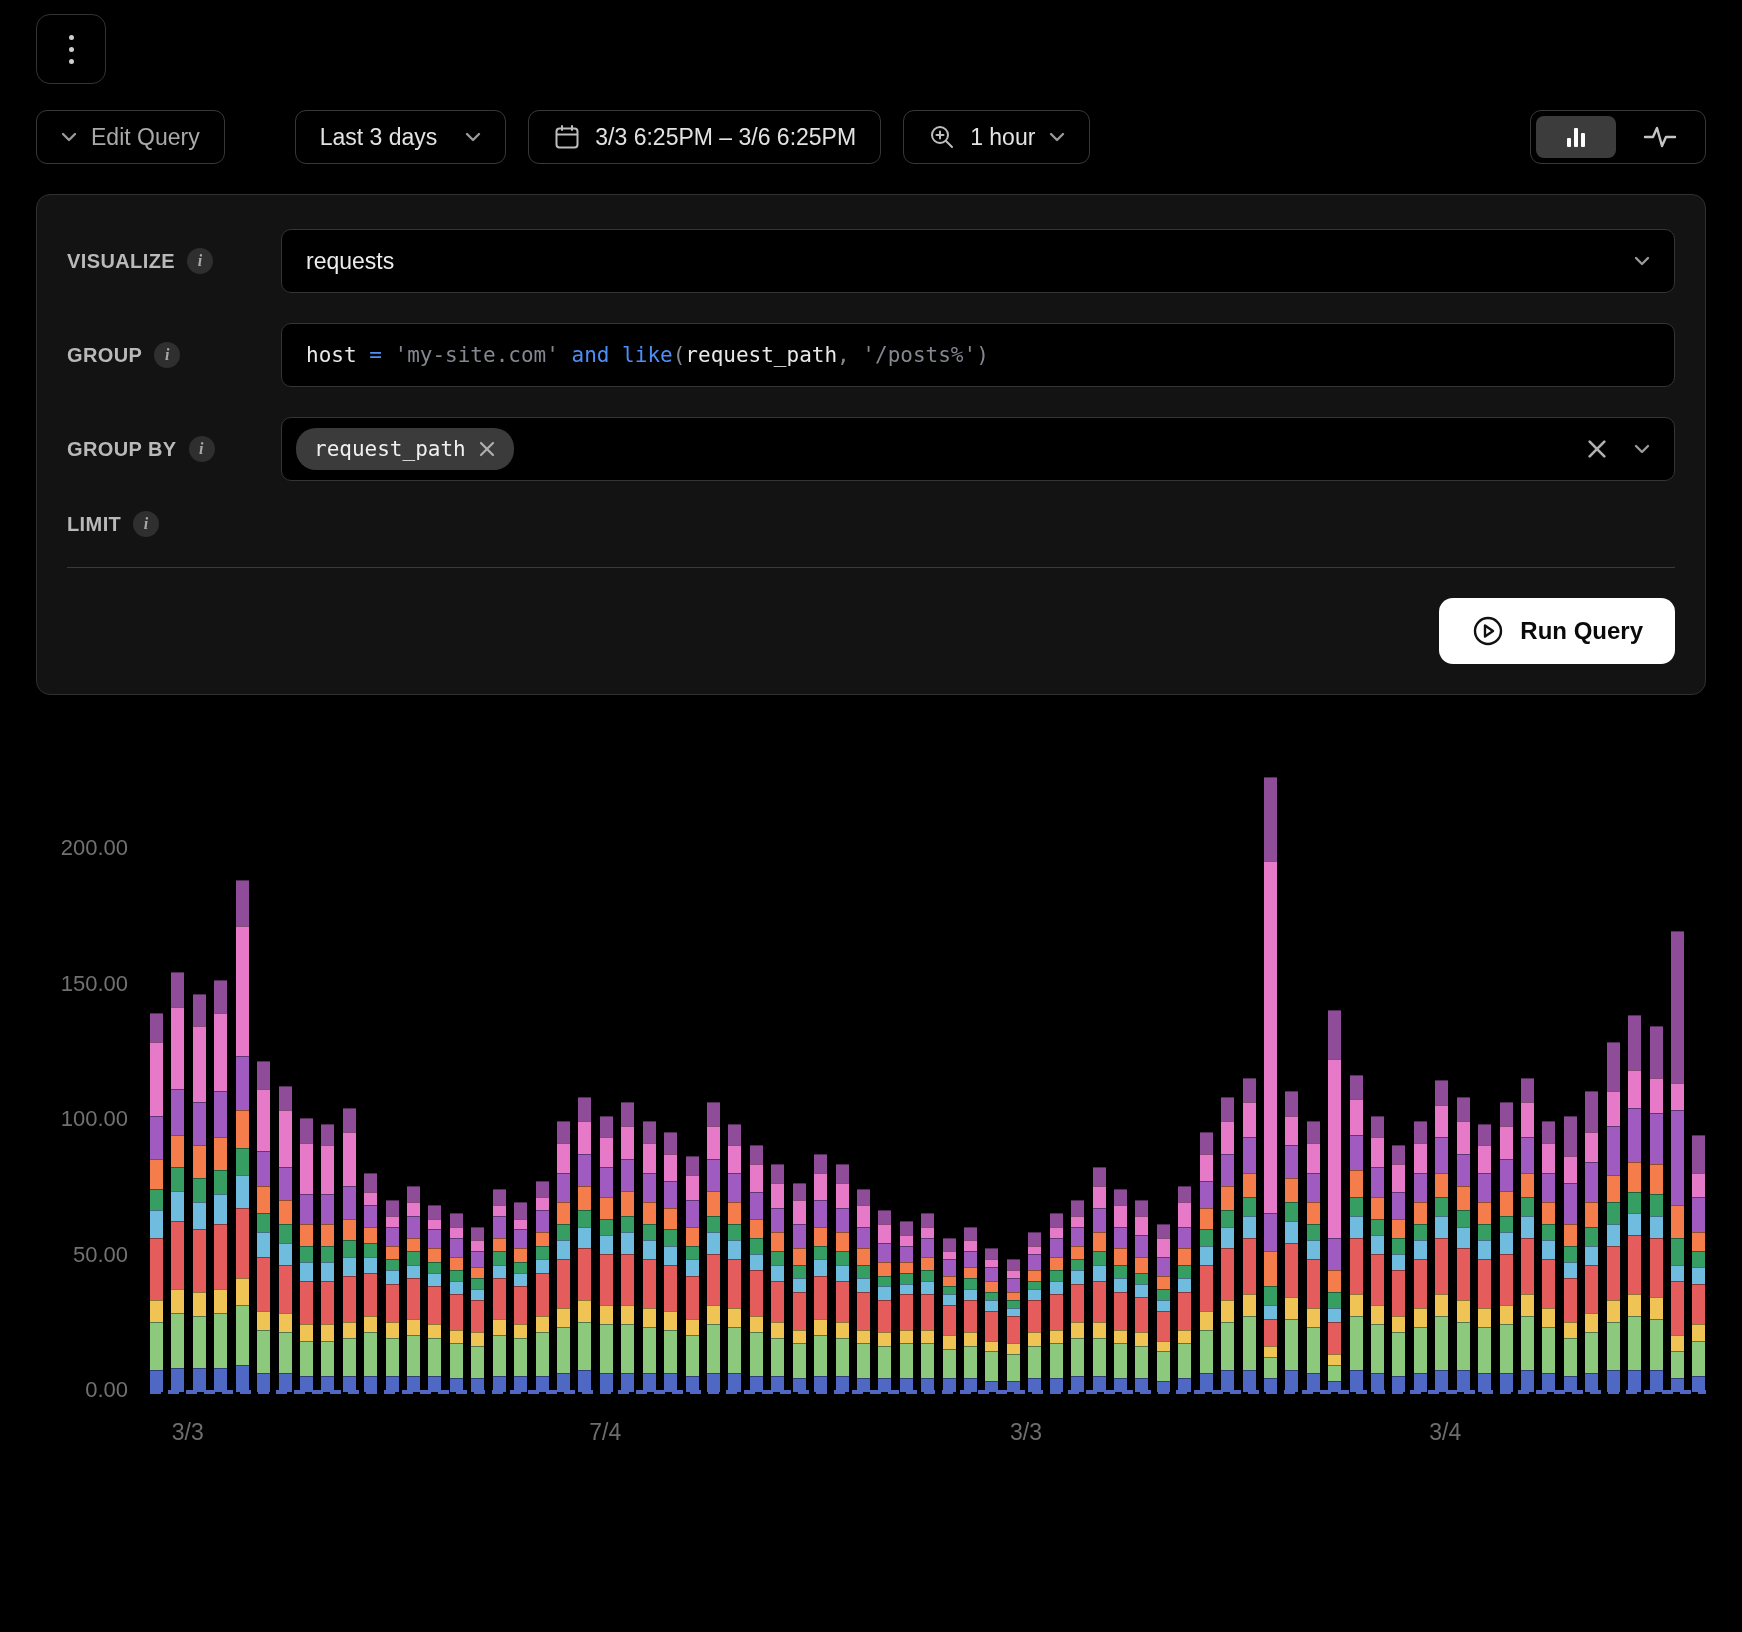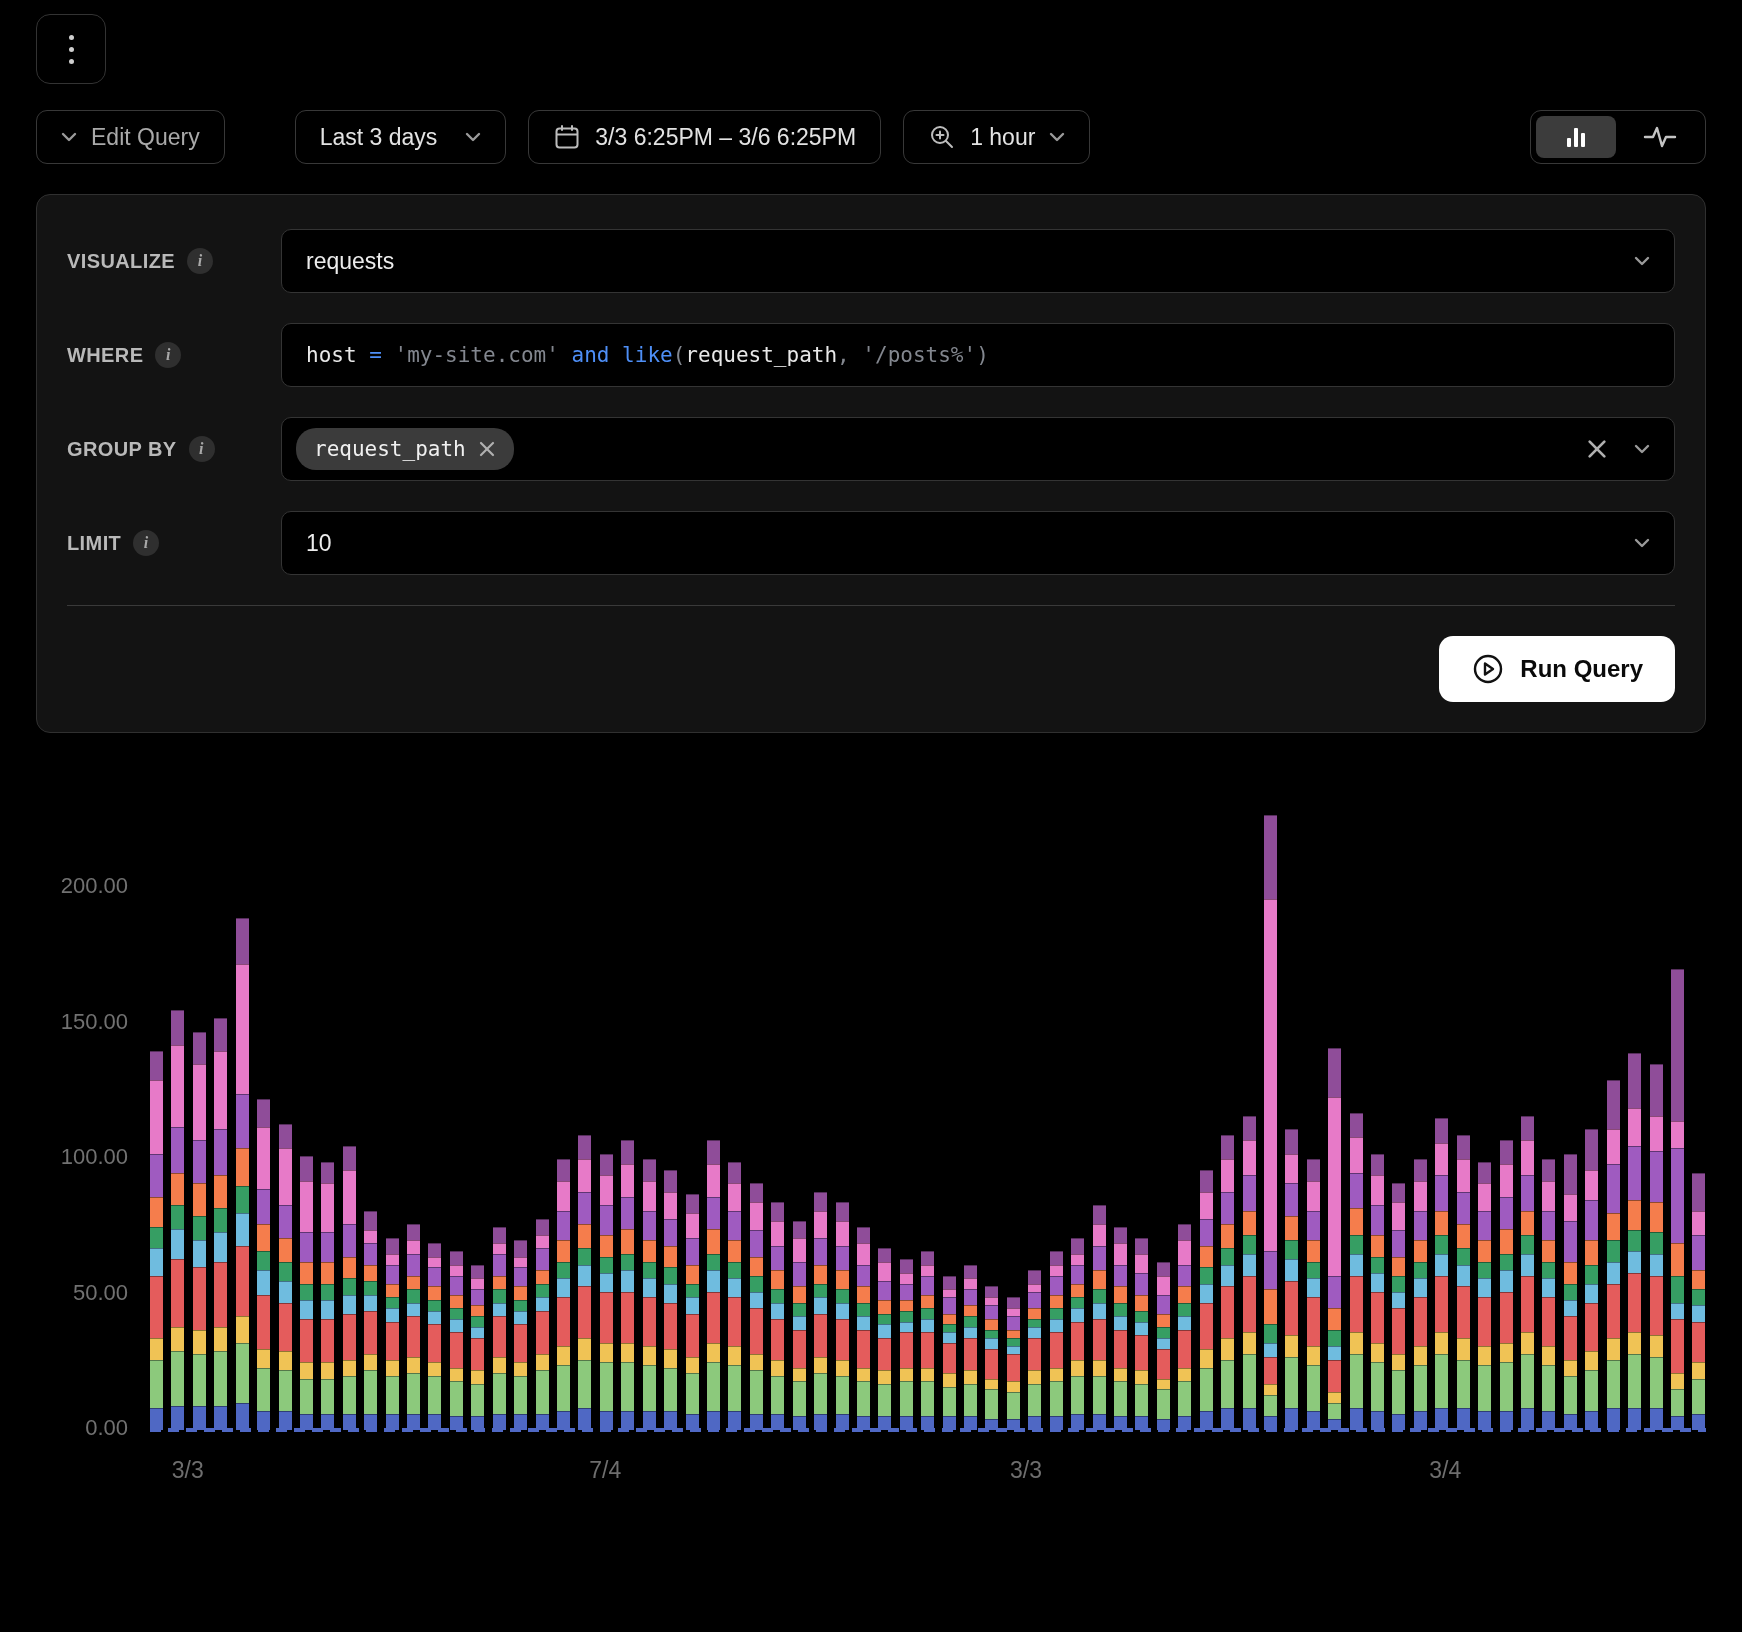--- a/index.html
+++ b/index.html
@@ -170,21 +170,21 @@
       <span>requests</span>
       <span class="spacer"></span>
       <svg class="chev" viewBox="0 0 16 10">
           <polyline points="2,2 8,8 14,2"></polyline>
         </svg>
     </div>
   </div>
 
   <div class="qrow">
     <div class="qlabel">
-      <span>WHERE</span>
+      <span>GROUP</span>
       <span class="info-ico">i</span>
     </div>
     <div class="select code">
       <span id="where-code"><span style="color: rgb(232, 232, 232);">host </span><span style="color: rgb(78, 143, 247);">= </span><span style="color: rgb(131, 135, 143);">'my-site.com'</span><span style="color: rgb(78, 143, 247);"> and </span><span style="color: rgb(78, 143, 247);">like</span><span style="color: rgb(131, 135, 143);">(</span><span style="color: rgb(232, 232, 232);">request_path</span><span style="color: rgb(131, 135, 143);">, </span><span style="color: rgb(131, 135, 143);">'/posts%'</span><span style="color: rgb(131, 135, 143);">)</span></span>
     </div>
   </div>
 
   <div class="qrow">
     <div class="qlabel">
       <span>GROUP BY</span>
@@ -207,27 +207,20 @@
           <polyline points="2,2 8,8 14,2"></polyline>
         </svg>
     </div>
   </div>
 
   <div class="qrow">
     <div class="qlabel">
       <span>LIMIT</span>
       <span class="info-ico">i</span>
     </div>
-    <div class="select">
-      <span>10</span>
-      <span class="spacer"></span>
-      <svg class="chev" viewBox="0 0 16 10">
-          <polyline points="2,2 8,8 14,2"></polyline>
-        </svg>
-    </div>
   </div>
 
   <hr class="divider">
 
   <div class="run-row">
     <button class="run-btn">
       <svg class="play-ico" width="34" height="34" viewBox="0 0 34 34">
         <circle cx="17" cy="17" r="13"></circle>
         <path d="M14 11.5 L22 17 L14 22.5 Z"></path>
       </svg>

